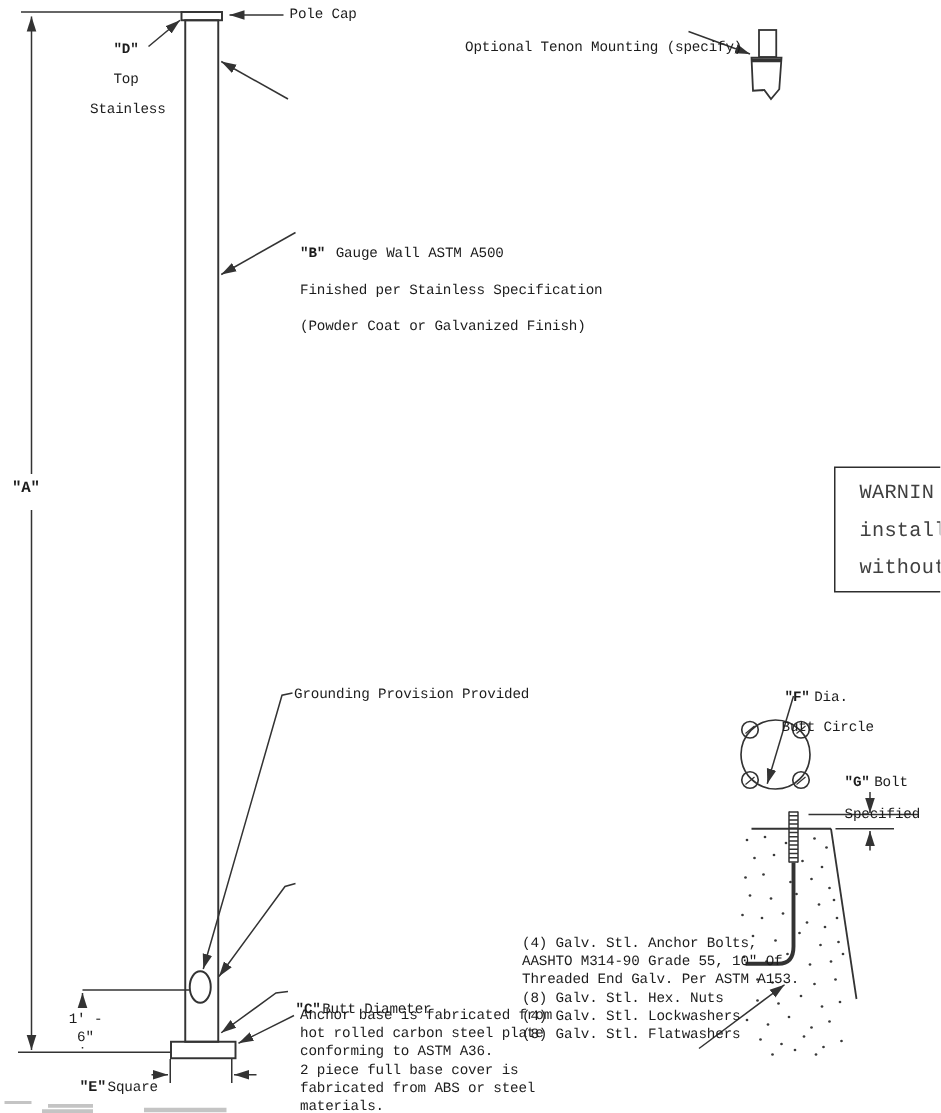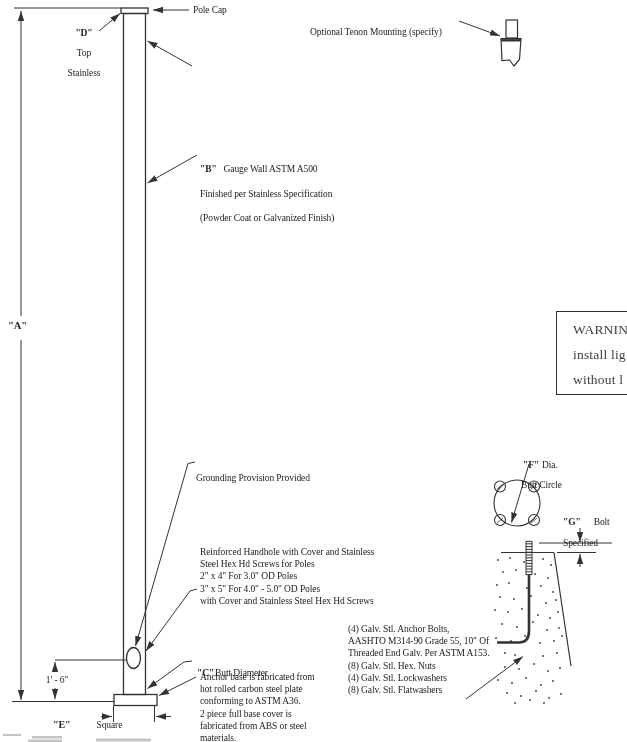--- a/index.html
+++ b/index.html
@@ -1,18 +1,18 @@
 <!DOCTYPE html>
 <html><head>
 <meta charset="utf-8">
 <style>
   html,body{margin:0;padding:0;background:#ffffff;}
   #stage{
     position:relative;width:627px;height:742px;overflow:hidden;background:#ffffff;
-    font-family:Liberation Serif, serif;color:#1c1c1c;
+    font-family:Liberation Mono, monospace;color:#1c1c1c;
   }
   #linework{position:absolute;left:0;top:0;}
   .lbl{
     position:absolute;font-size:9.5px;line-height:12.2px;letter-spacing:-0.1px;
     color:#1c1c1c;white-space:pre-line;
   }
   .tight{line-height:10px;}
   .center{text-align:center;}
   .dimletter{font-weight:bold;}
   .warning-box{
@@ -210,32 +210,27 @@
 
   <div class="lbl tight" style="left:521px;top:440px">
     <div style="margin-left:2px">
       <span class="dimletter">"F"</span><span style="margin-left:3px">Dia.</span>
     </div>
     <div>Butt Circle</div>
   </div>
 
   <div class="lbl" style="left:563px;top:496px;line-height:10.5px">
     <div>
-      <span class="dimletter">"G"</span><span style="margin-left:13px">Bolt</span>
+      <span class="dimletter">"G"</span><span style="margin-left:3px">Bolt</span>
     </div>
     <div>Specified</div>
   </div>
 
-  <div class="lbl" style="left:196px;top:472px">Grounding Provision Provided</div>
-
-  <div class="lbl" style="left:200px;top:546px">Reinforced Handhole with Cover and Stainless
-Steel Hex Hd Screws for Poles
-2" x 4" For 3.0" OD Poles
-3" x 5" For 4.0" - 5.0" OD Poles
-with Cover and Stainless Steel Hex Hd Screws</div>
+  <div class="lbl" style="left:196px;top:457px">Grounding Provision Provided</div>
+
 
   <div class="lbl" style="left:348px;top:623px">(4) Galv. Stl. Anchor Bolts,
 AASHTO M314-90 Grade 55, 10" Of
 Threaded End Galv. Per ASTM A153.
 (8) Galv. Stl. Hex. Nuts
 (4) Galv. Stl. Lockwashers
 (8) Galv. Stl. Flatwashers</div>
 
   <div class="lbl" style="left:197px;top:655px">
     <span class="dimletter">"C"</span><span style="margin-left:1px">Butt Diameter</span>
@@ -244,16 +239,16 @@
   <div class="lbl" style="left:200px;top:671px">Anchor base is fabricated from
 hot rolled carbon steel plate
 conforming to ASTM A36.
 2 piece full base cover is
 fabricated from ABS or steel
 materials.</div>
 
   <div class="lbl center" style="left:38px;top:674px;width:38px;background:#fff">1' - 6"</div>
 
   <div class="lbl" style="left:53px;top:707px">
-    <span class="dimletter" style="font-size:10px">"E"</span><span style="margin-left:26px">Square</span>
+    <span class="dimletter" style="font-size:10px">"E"</span><span style="margin-left:1px">Square</span>
   </div>
 
 </div>
 
 </body></html>

